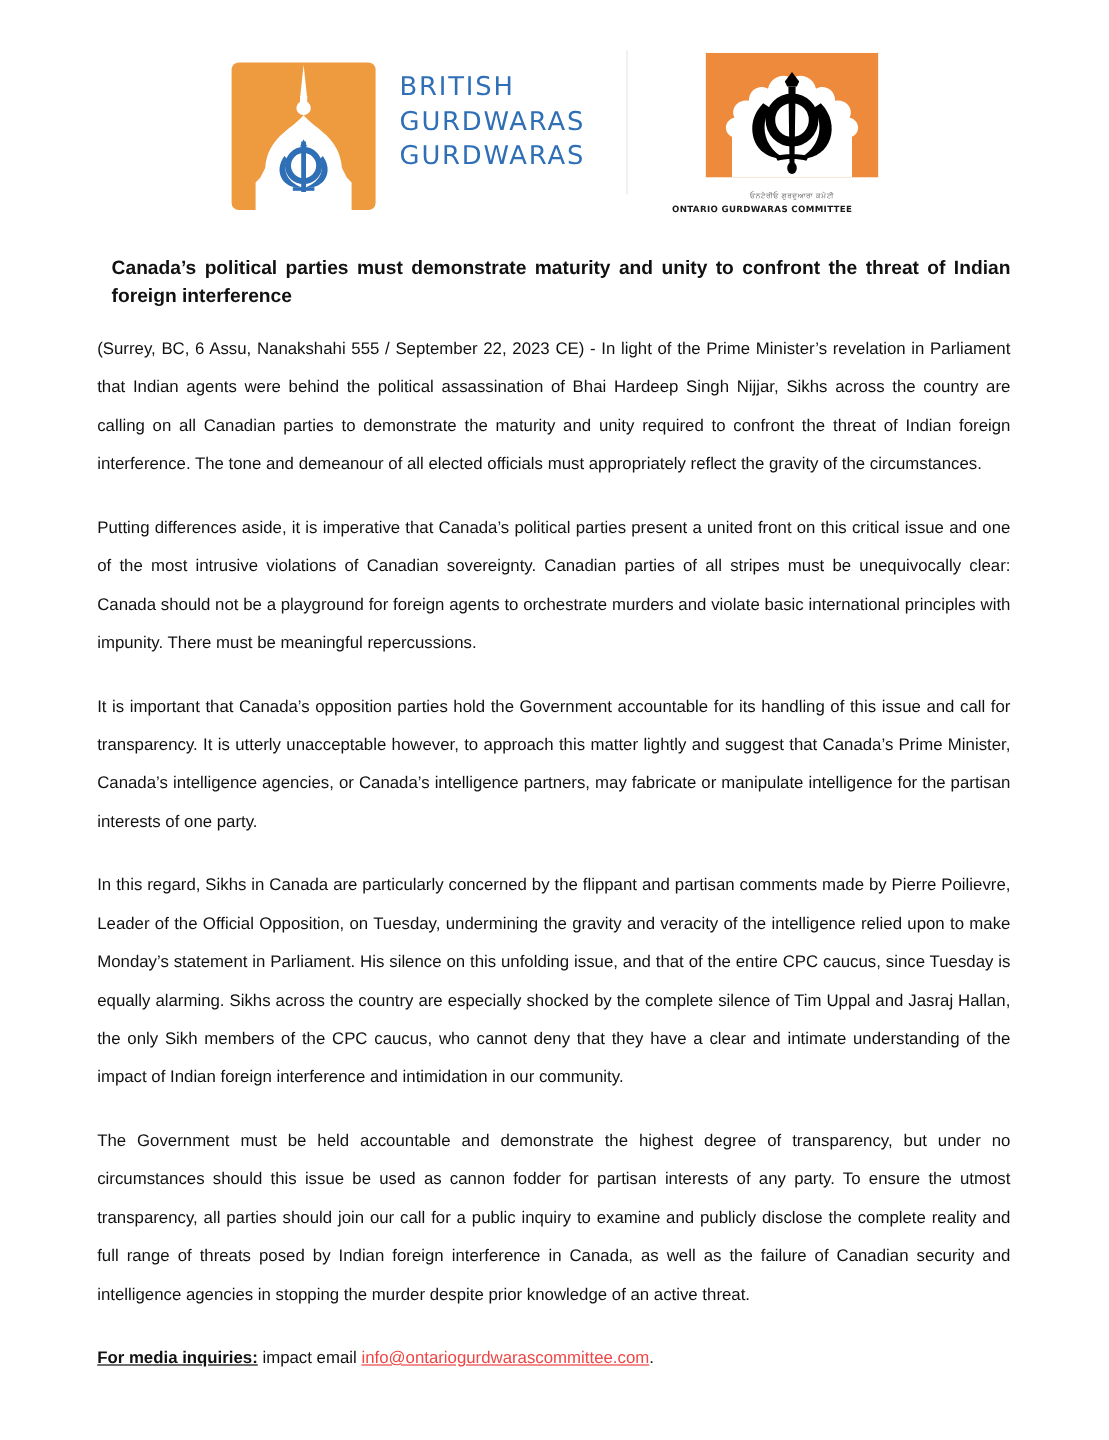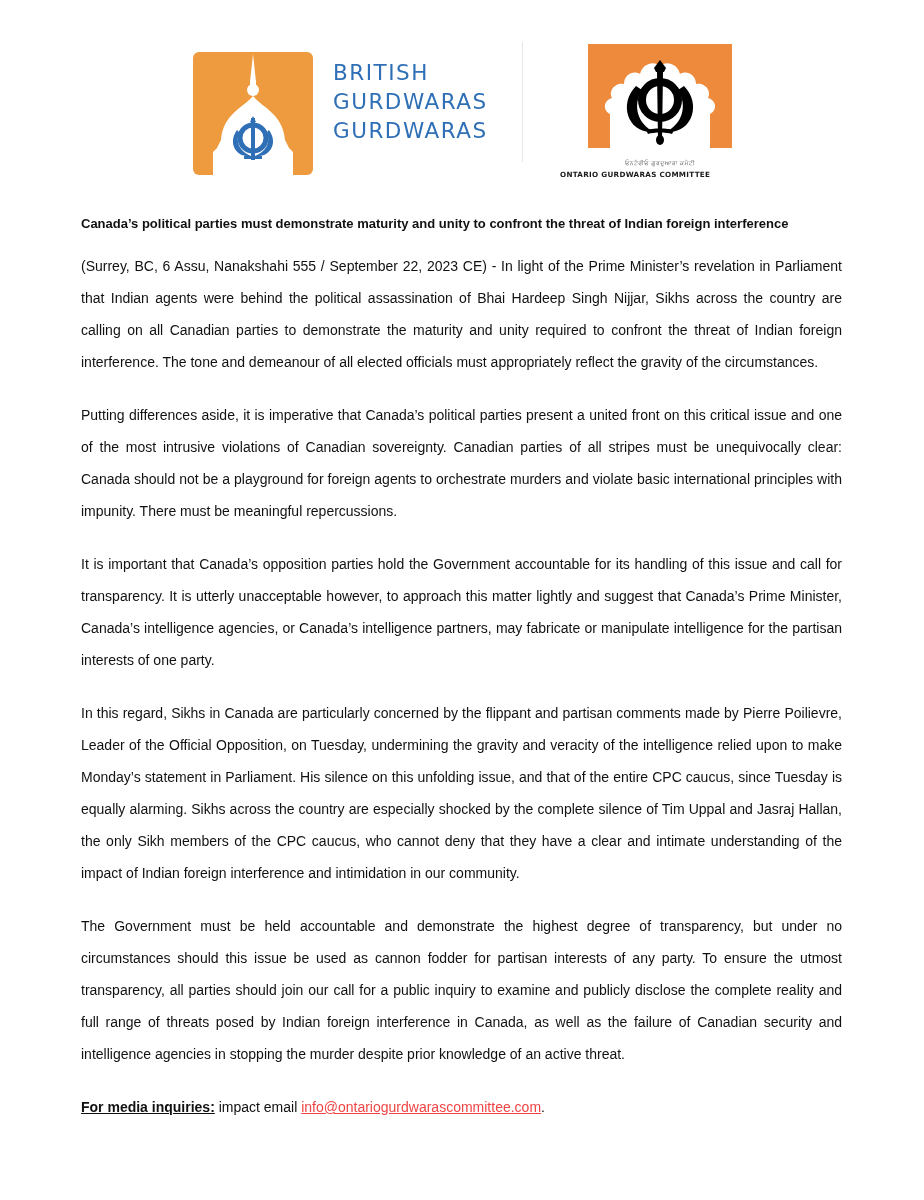--- a/index.html
+++ b/index.html
@@ -13,21 +13,21 @@
                letter-spacing:1.5px; font-weight:500; }
     .bc-text div { white-space:nowrap; }
     .divider { position:absolute; left:522px; top:42px; width:1px; height:120px; background:#e6e6e6; }
     .oc-logo { position:absolute; left:588px; top:44px; width:144px; height:104px; }
     .oc-gurmukhi { position:absolute; left:560px; top:160px; width:200px; text-align:center;
                    font-size:6px; color:#555; letter-spacing:0.5px; }
     .oc-name { position:absolute; left:560px; top:170px; width:200px; text-align:left;
                font-family:"DejaVu Sans", sans-serif; font-weight:bold; font-size:7.2px;
                color:#1a1a1a; letter-spacing:0.3px; }
     .content { position:absolute; left:81px; top:212px; width:761px; }
-    .title { font-weight:bold; font-size:13px; line-height:24px; margin:0 0 14px 0;
+    .title { font-weight:bold; font-size:16px; line-height:24px; margin:0 0 14px 12px;
              text-align:justify; }
     p { font-size:14px; line-height:32px; margin:0 0 21px 0; text-align:justify; }
     .bold { font-weight:bold;text-decoration:underline; }
     a.email { color:#ef4444; text-decoration:underline; }
   </style>
 </head>
 <body>
 
 <div class="header">
   <div class="bc-logo">

